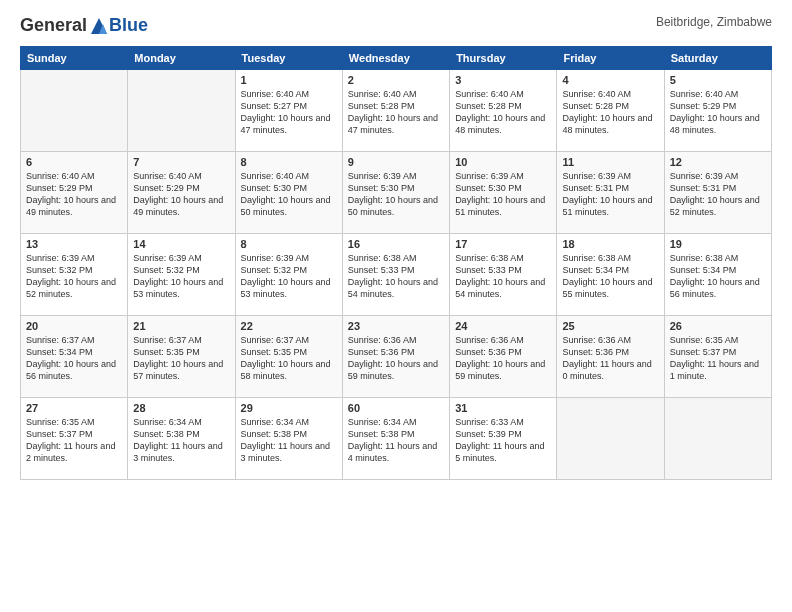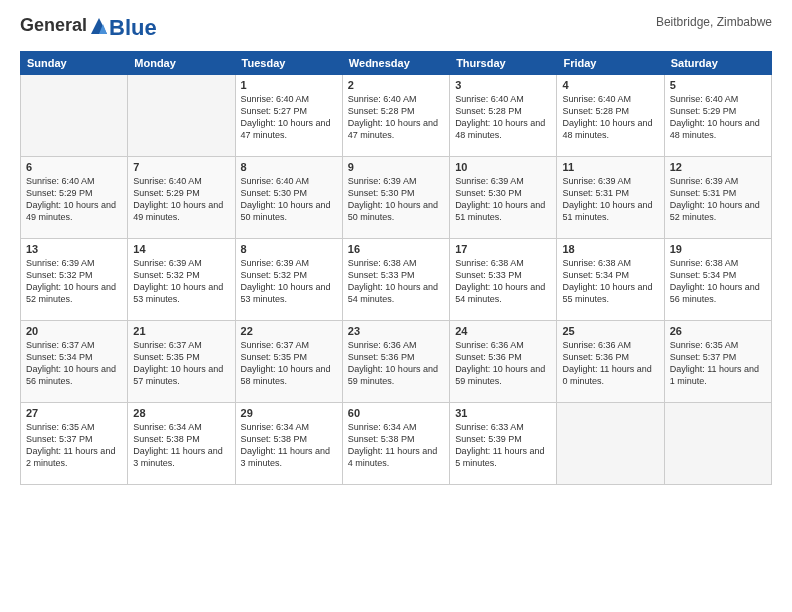--- a/index.html
+++ b/index.html
@@ -29,21 +29,21 @@
     .logo-text {
       display: flex;
       align-items: center;
     }
     .logo-general {
       font-size: 18px;
       font-weight: bold;
       color: #333;
     }
     .logo-blue {
-      font-size: 22px;
+      font-size: 18px;
       font-weight: bold;
       color: #1a56a0;
     }
     .logo-icon {
       width: 20px;
       height: 20px;
       margin-left: 2px;
     }
     .title-section {
       text-align: right;

